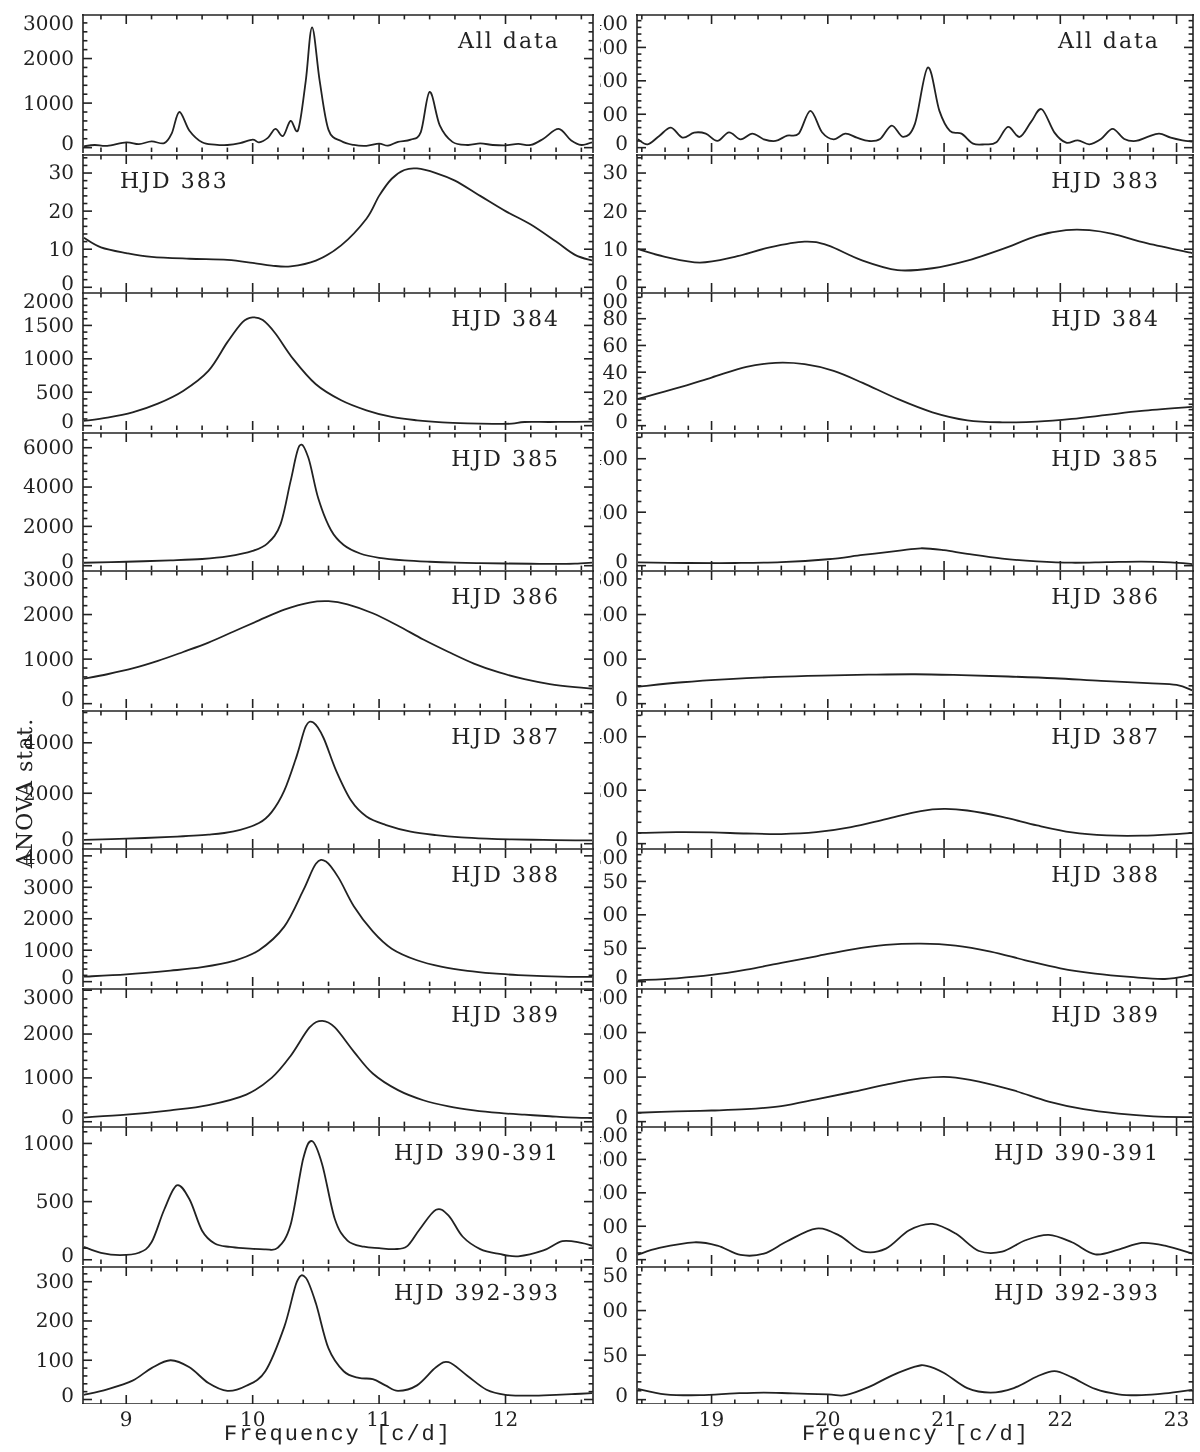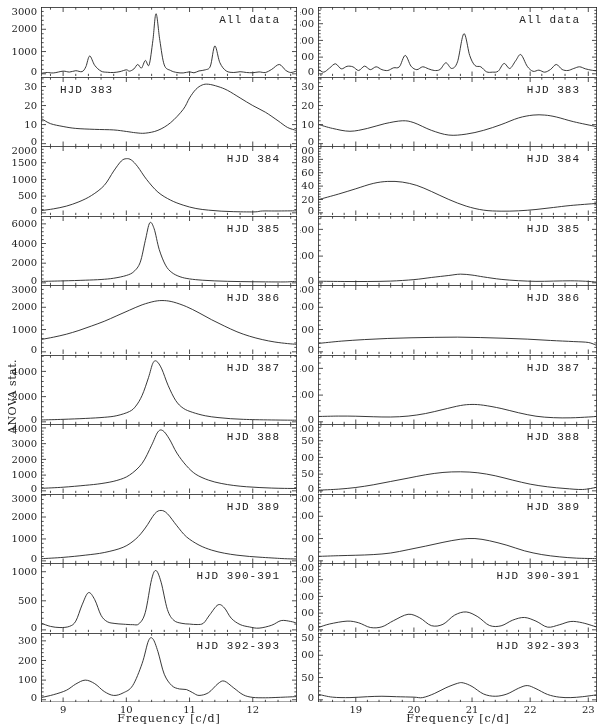--- a/index.html
+++ b/index.html
@@ -3,31 +3,31 @@
 <meta charset="utf-8">
 <style>
   html,body{margin:0;padding:0;background:#fff;}
   #fig{position:relative;width:600px;height:726px;background:#ffffff;overflow:hidden;
        font-family:"DejaVu Serif","Liberation Serif",serif;color:#222;}
   .col{position:absolute;top:7px;width:300px;}
   #col-left{left:0;}
   #col-right{left:300px;}
   .panel{position:relative;height:69.5px;}
   .panel svg{display:block;width:300px;height:69.5px;}
-  .plabel{position:absolute;top:7px;font-size:11px;letter-spacing:1px;white-space:nowrap;color:#222;font-family:Liberation Mono, monospace;}
+  .plabel{position:absolute;top:7px;font-size:11px;letter-spacing:1px;white-space:nowrap;color:#222;}
   .plabel.side-right{right:20px;}
   .plabel.side-left{left:60px;}
   .tk{stroke:#222;stroke-width:0.8;}
   .cv{fill:none;stroke:#222;stroke-width:0.9;}
   .tl{font-family:"DejaVu Serif","Liberation Serif",serif;font-size:10px;fill:#222;}
   .axis{position:absolute;top:702px;height:24px;width:300px;}
   #axis-left{left:0;}
   #axis-right{left:300px;}
   .axis svg{display:block;width:300px;height:24px;}
-  .xtitle{position:absolute;top:712px;transform:translateX(-50%);font-size:11px;letter-spacing:1px;color:#222;}
+  .xtitle{position:absolute;top:712px;transform:translateX(-50%);font-size:11px;letter-spacing:1px;color:#222;font-family:Liberation Mono, monospace;}
   #xtitle-left{left:169px;}
   #xtitle-right{left:458px;}
   .ylabel{position:absolute;left:6px;top:434px;transform:rotate(-90deg);transform-origin:0 0;
           font-size:11px;letter-spacing:0.5px;color:#222;white-space:nowrap;}
 </style>
 </head>
 <body>
 
 <div id="fig">
 

